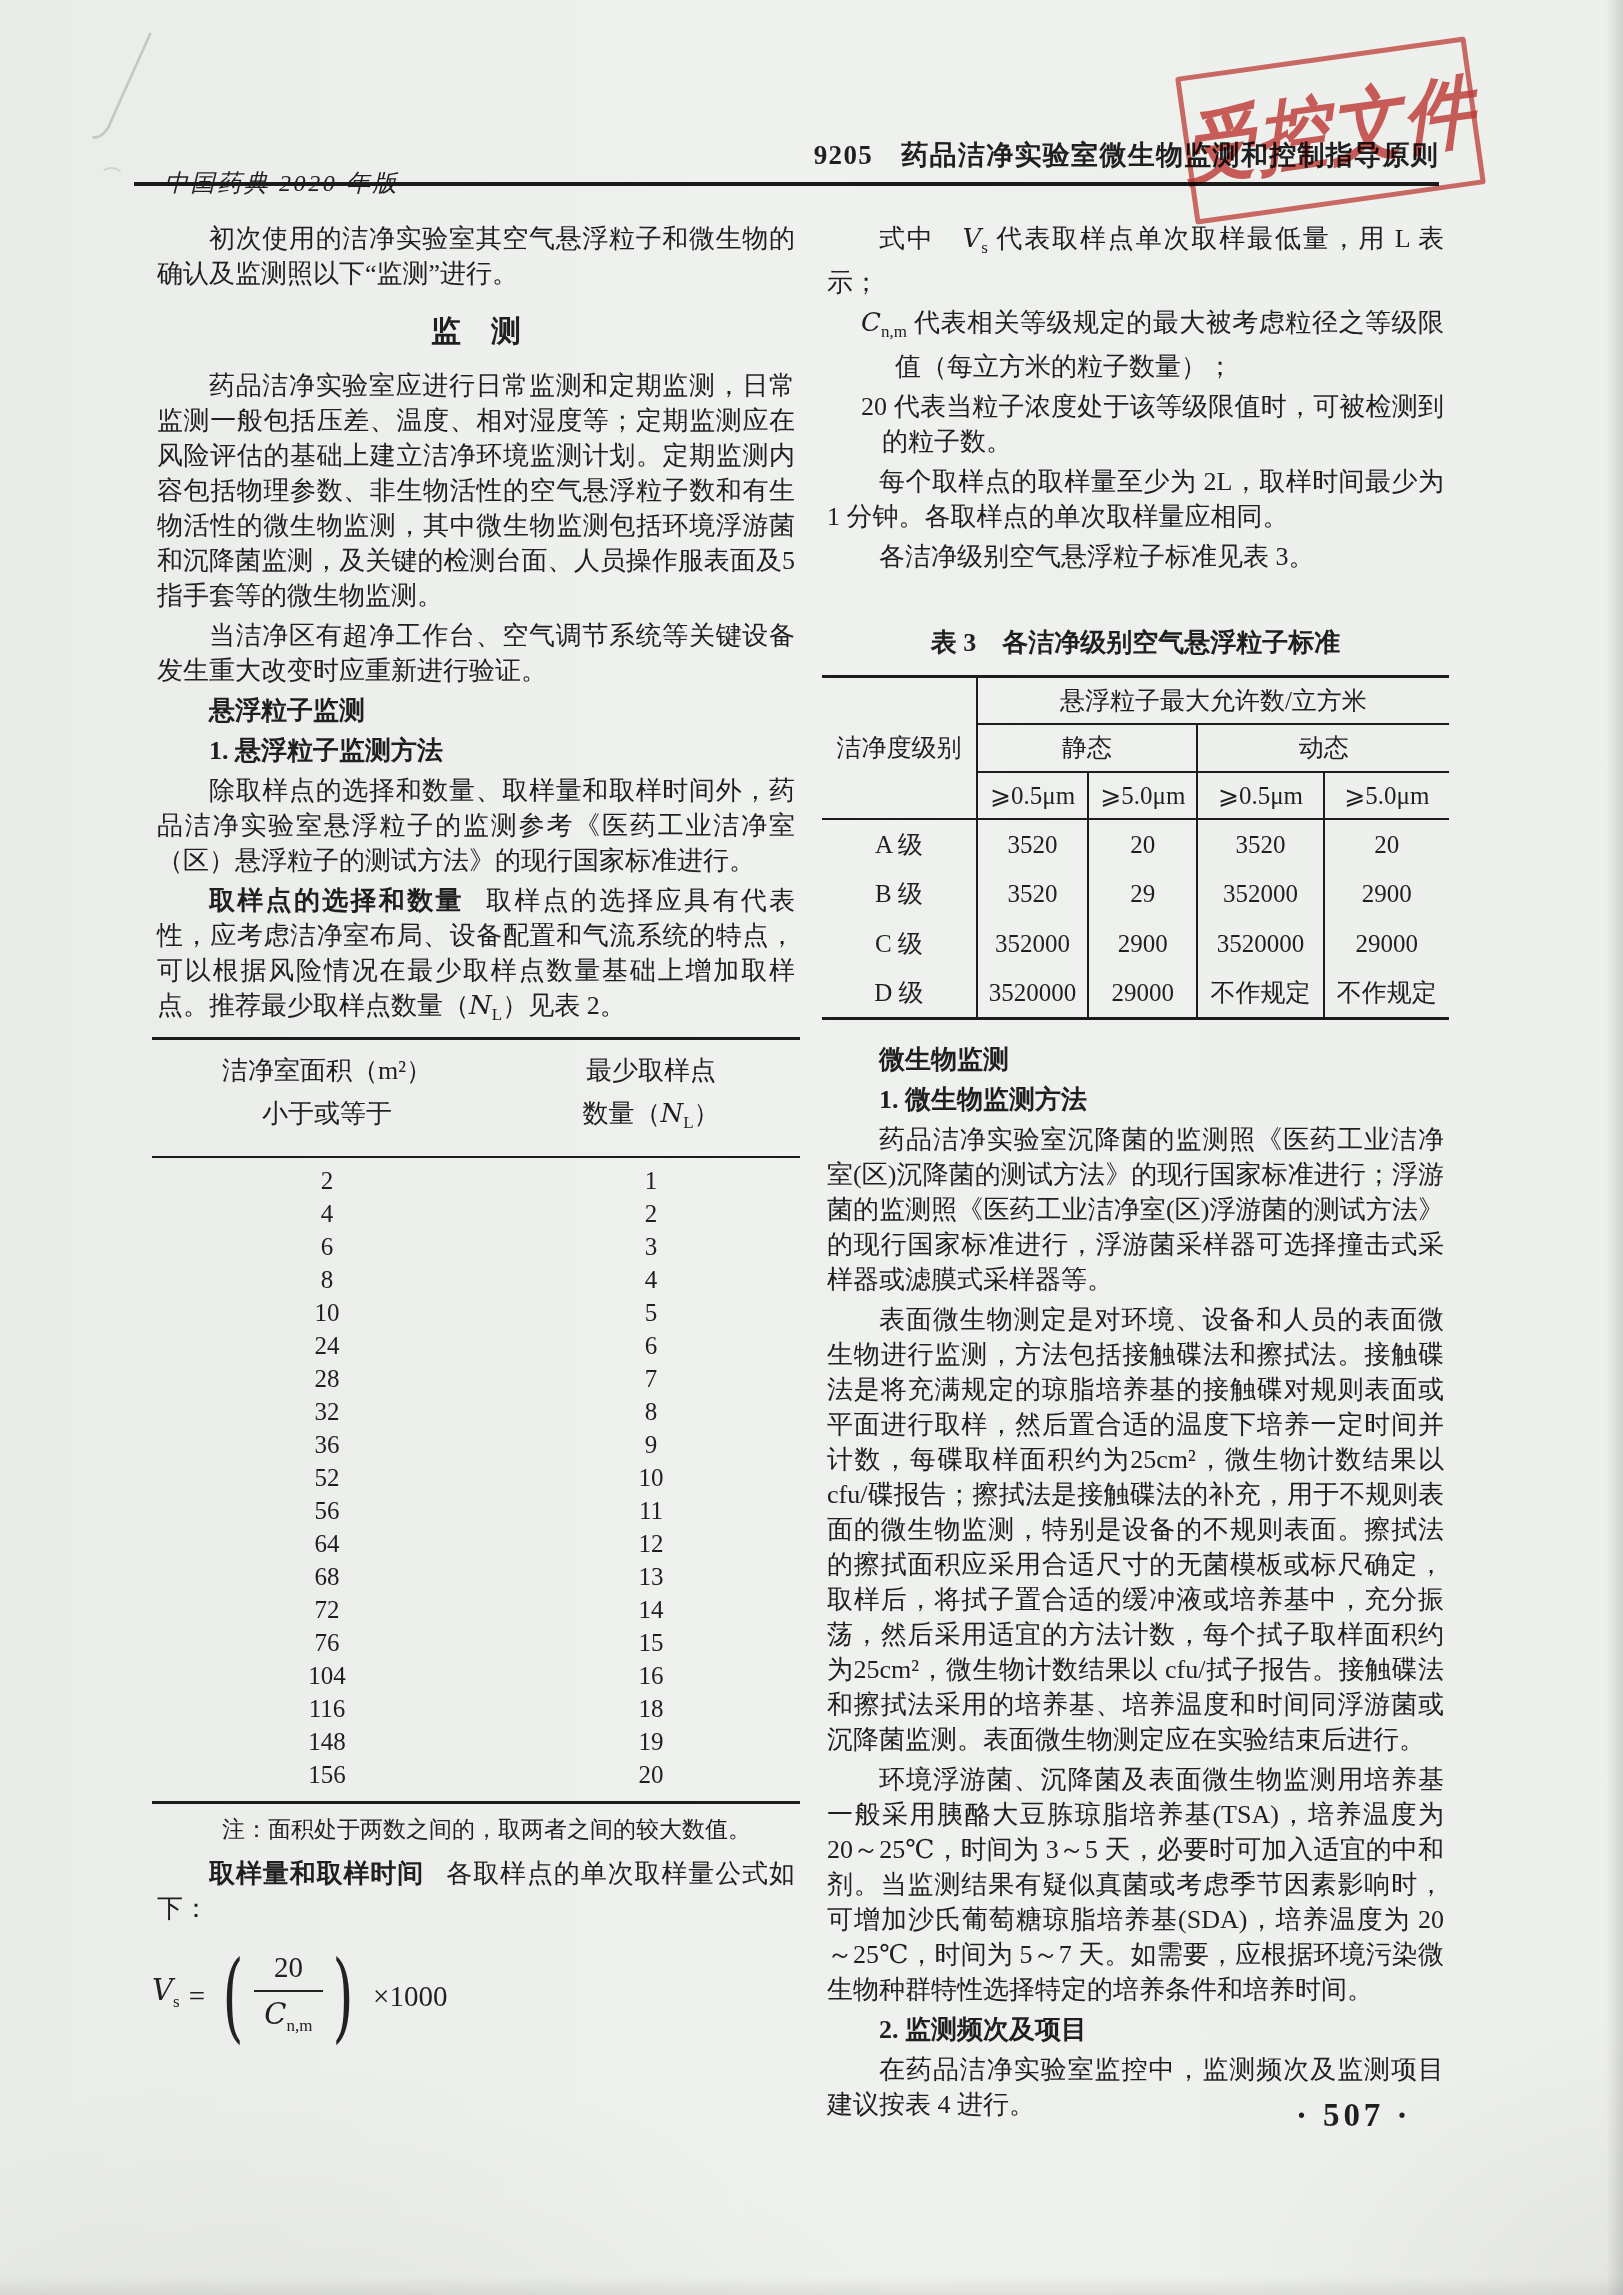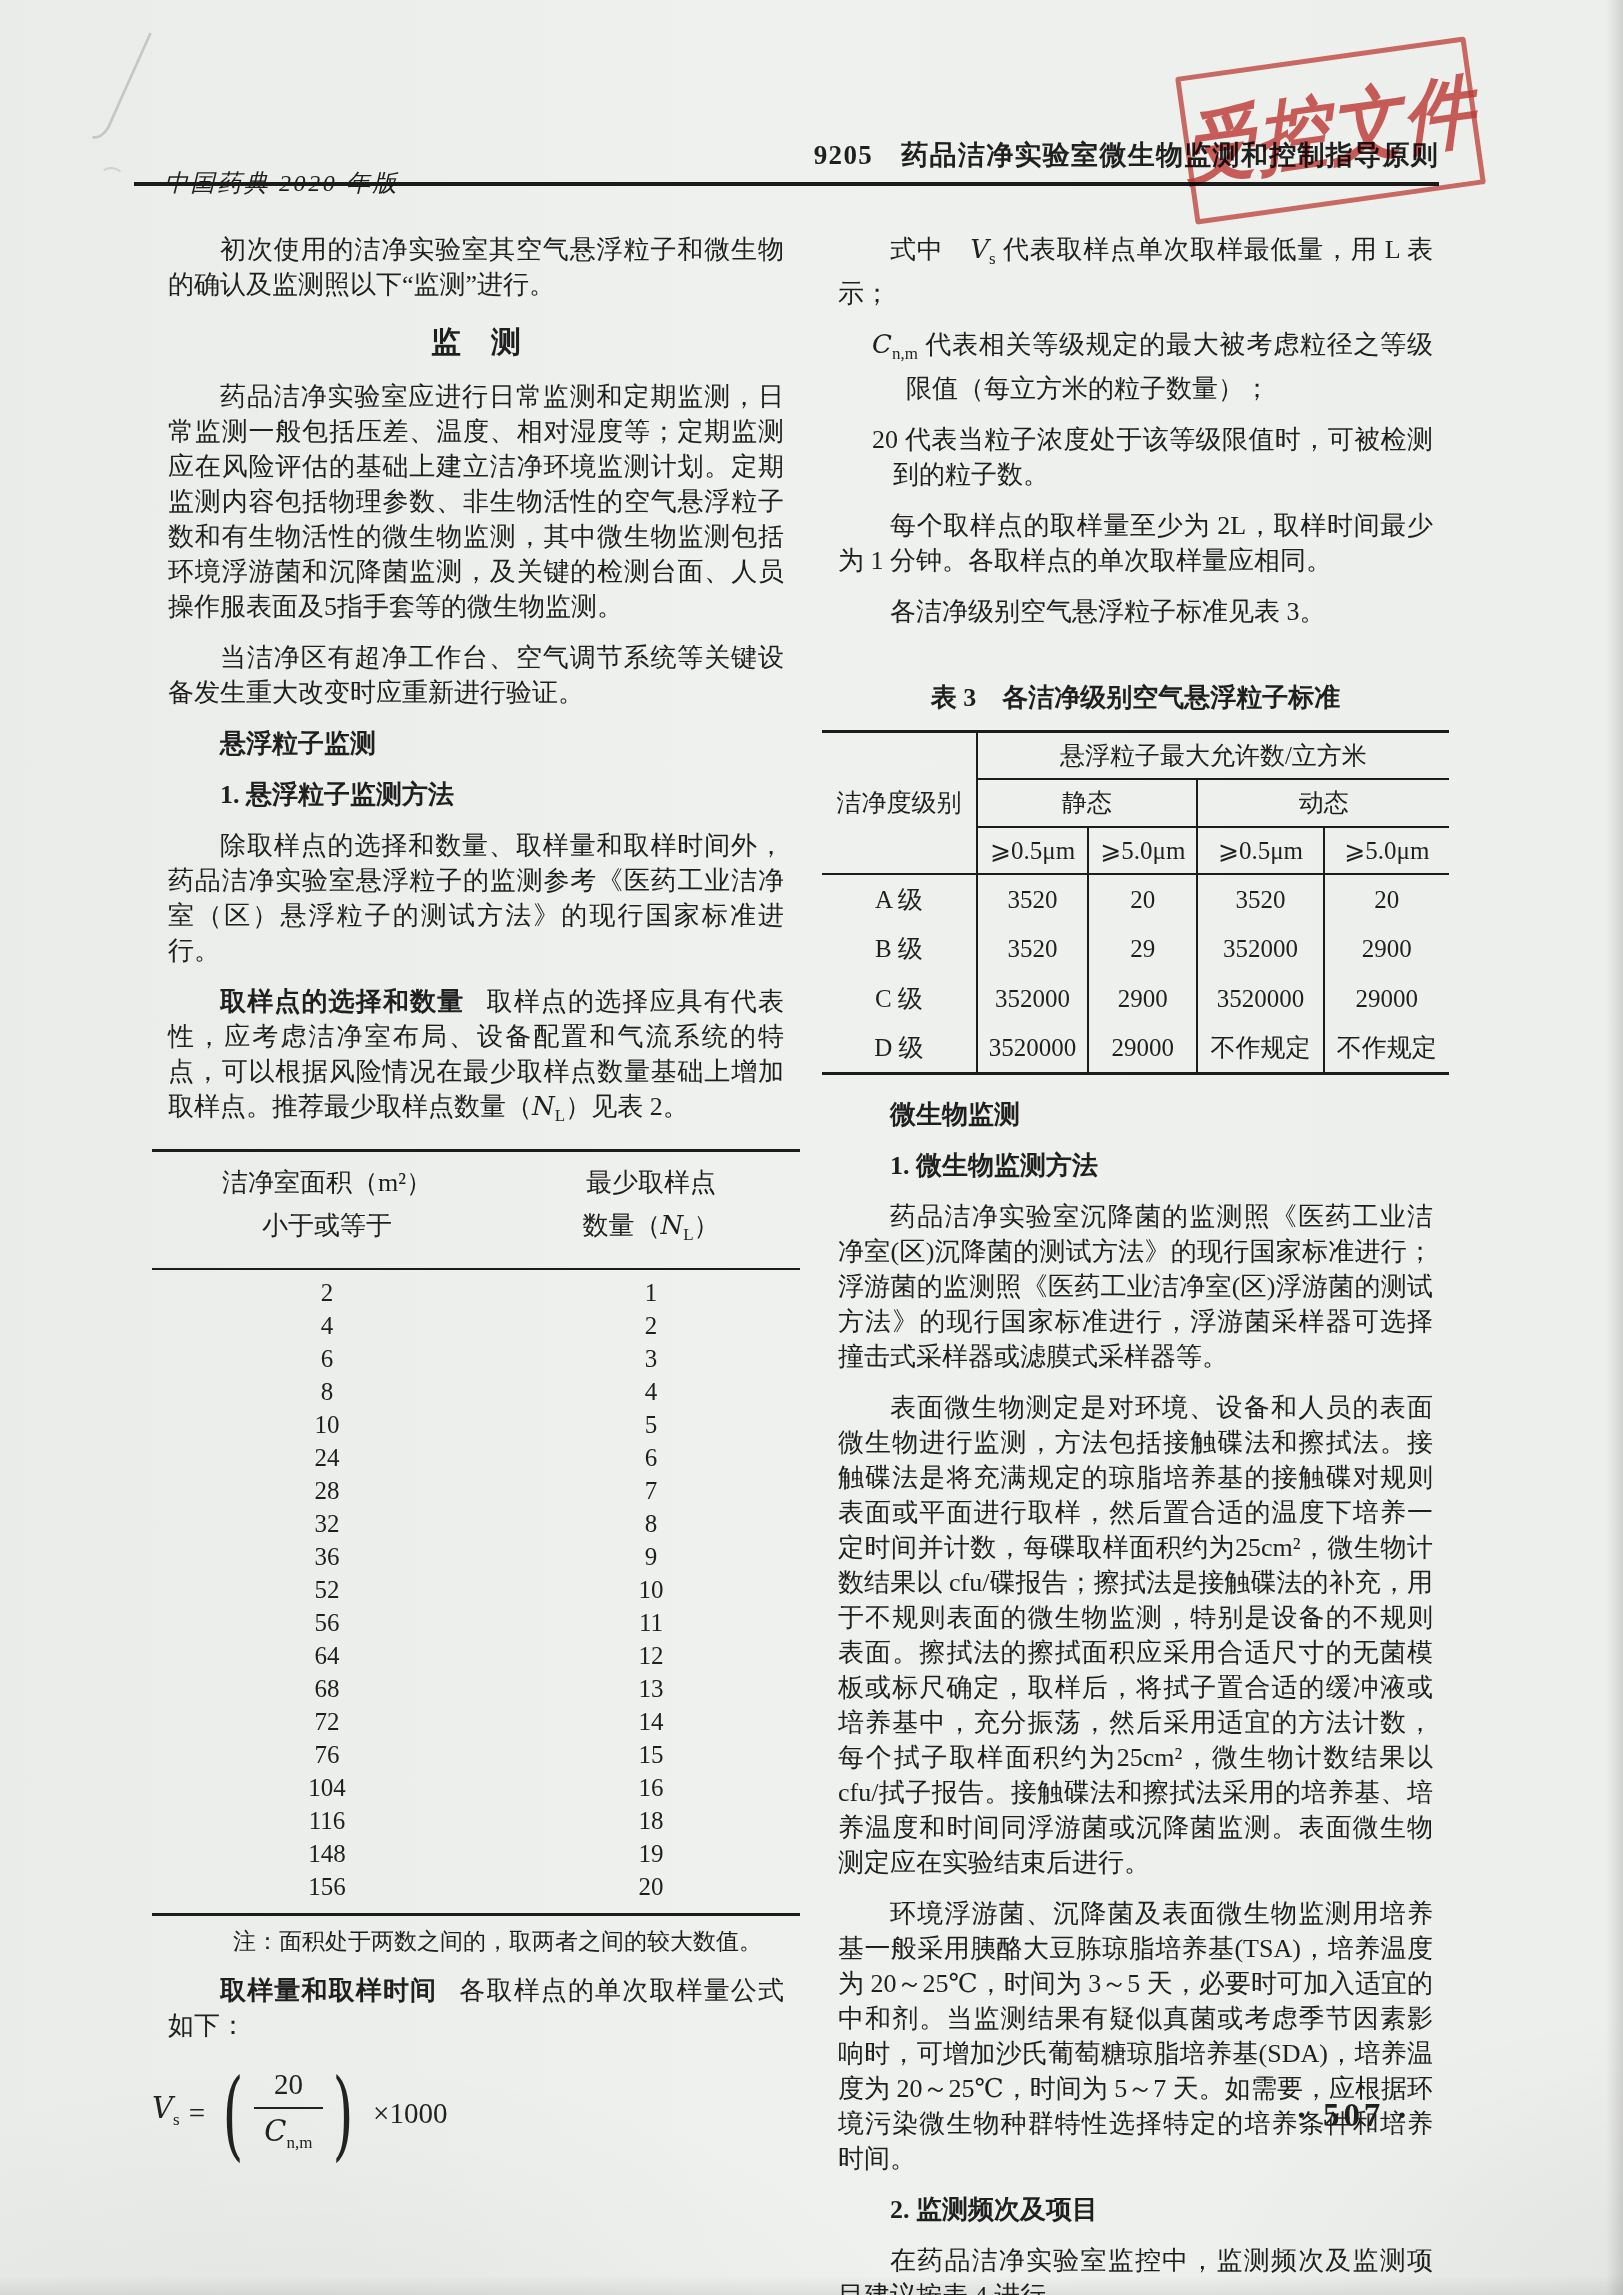--- a/index.html
+++ b/index.html
@@ -34,21 +34,21 @@
     mix-blend-mode:multiply;}
   .stamp span{
     font-size:71px;font-weight:700;font-style:italic;
     color:rgba(203,62,58,0.82);letter-spacing:2.6px;white-space:nowrap;
     transform:scaleY(1.12) skewX(-4deg);}
 
   
   .col{position:absolute;top:216px;font-size:26px;line-height:35px;text-align:justify;}
   .col-left{left:152px;width:648px;}
   .col-right{left:822px;width:627px;}
-  .col p{margin:16px;text-indent:2em;}
+  .col p{margin:5px;text-indent:2em;}
   .lead{font-weight:700;margin-right:0.85em;}
   .head{font-weight:700;}
   .section-title{font-size:30px;font-weight:700;text-align:center;margin:22px 0 19.6px;}
   .var{font-style:italic;font-family:"DejaVu Serif",serif;}
   sub{font-size:17px;}
 
   
   .t2-title{font-size:26px;font-weight:700;text-align:center;margin:60px 0 13px;text-indent:0;}
   .table2{border-top:3.9px solid #1c1c1c;border-bottom:3.3px solid #1c1c1c;}
   .t2-head{display:flex;border-bottom:2.6px solid #1c1c1c;padding:9.2px 0 11.8px;}

